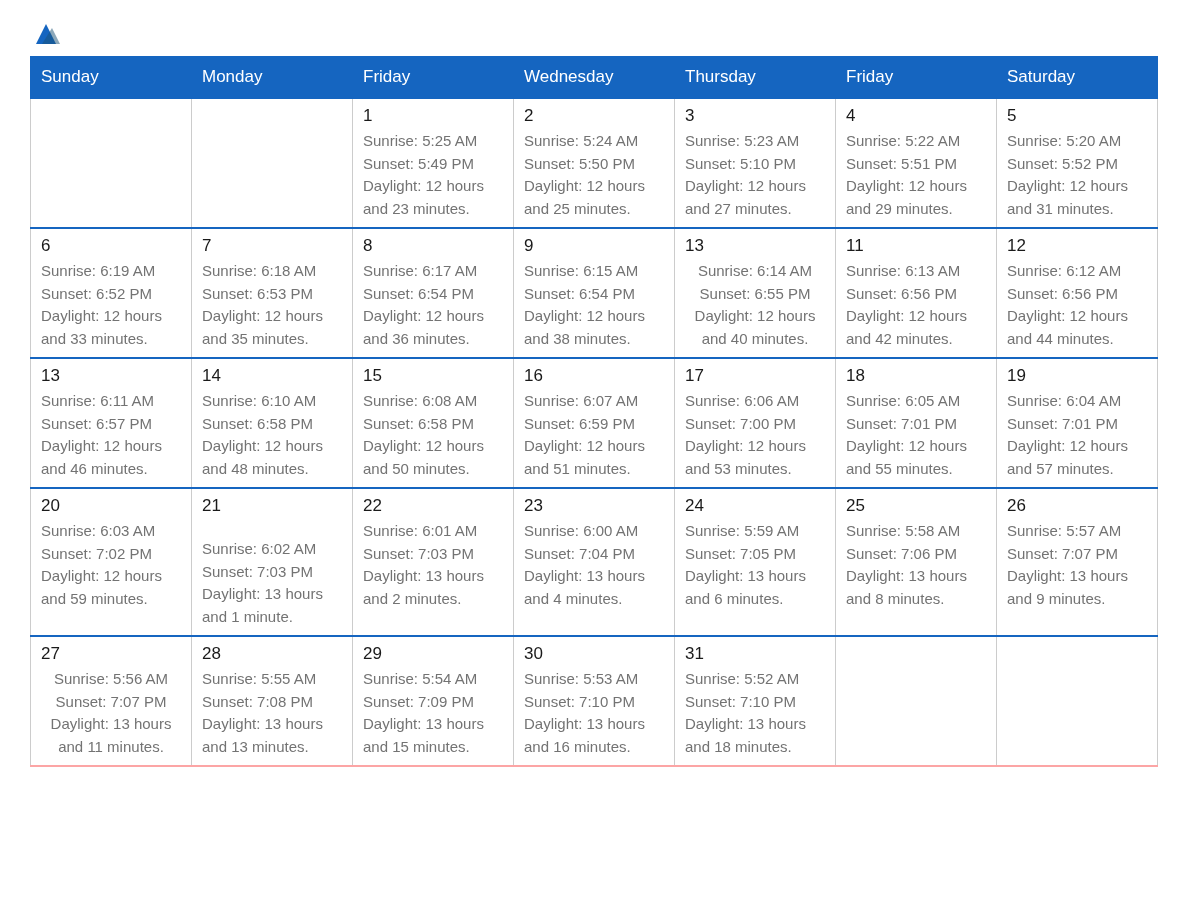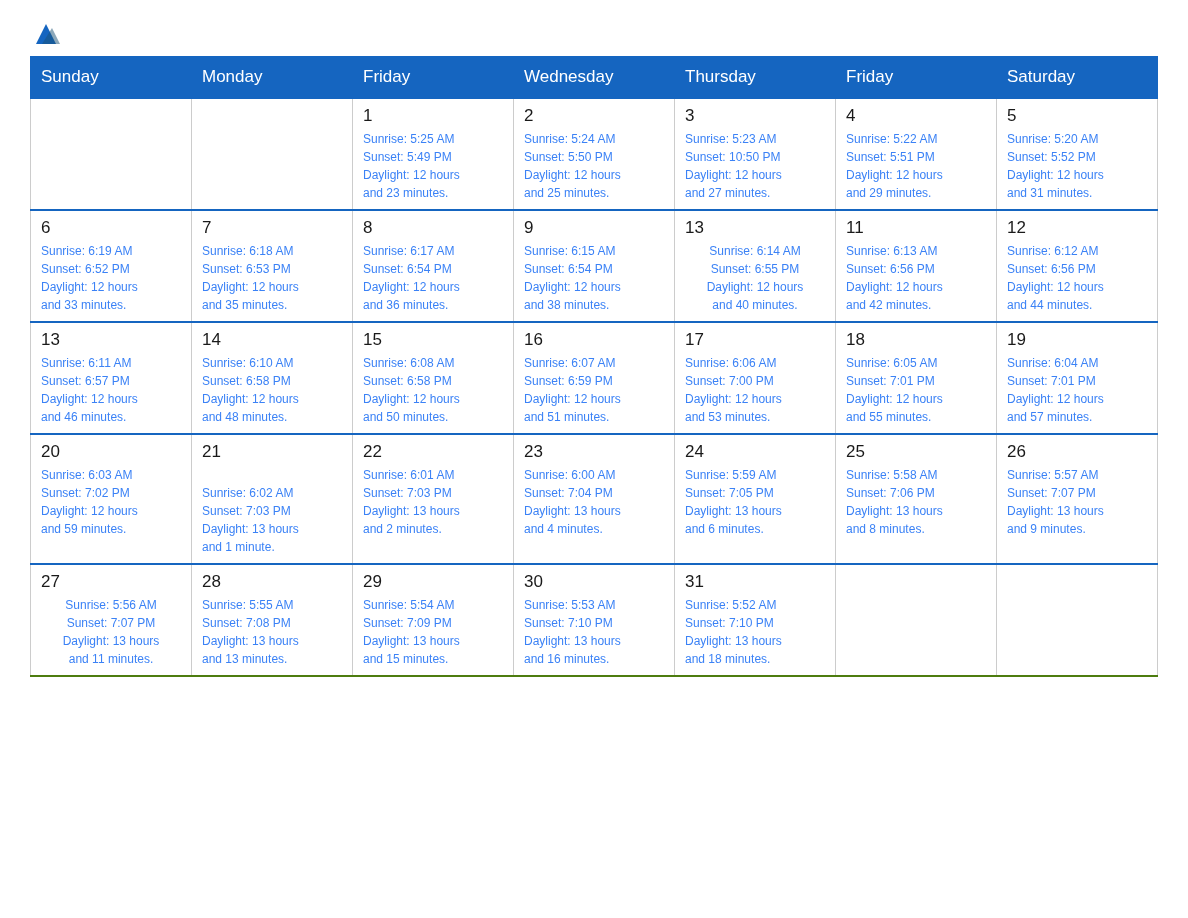--- a/index.html
+++ b/index.html
@@ -57,35 +57,35 @@
       border: 1px solid #cccccc;
       vertical-align: top;
       padding: 7px 10px;
       width: calc(100% / 7);
       min-height: 100px;
       font-size: 13.5px;
       color: #222;
       background: #fff;
     }
     .calendar tr:last-child td {
-      border-bottom: 2px solid #4d7c0f;
+      border-bottom: 2px solid #fca5a5;
     }
     .calendar tbody tr td {
       border-top: 2px solid #1565c0;
     }
     .day-number {
       font-size: 17px;
       color: #1a1a1a;
       font-weight: normal;
       display: block;
       margin-bottom: 4px;
     }
     .day-info {
-      font-size: 12px;
-      color: #3b82f6;
+      font-size: 15px;
+      color: #737373;
       line-height: 1.5;
     }
     .empty-cell {
       background: #ffffff;
     }
   </style>
 </head>
 <body>
 
 <div class="header-row">
@@ -133,21 +133,21 @@
         <td>
           <span class="day-number">2</span>
           <div class="day-info" style="white-space: pre-line;">Sunrise: 5:24 AM
 Sunset: 5:50 PM
 Daylight: 12 hours
 and 25 minutes.</div>
         </td>
         <td>
           <span class="day-number">3</span>
           <div class="day-info" style="white-space: pre-line;">Sunrise: 5:23 AM
-Sunset: 10:50 PM
+Sunset: 5:10 PM
 Daylight: 12 hours
 and 27 minutes.</div>
         </td>
         <td>
           <span class="day-number">4</span>
           <div class="day-info" style="white-space: pre-line;">Sunrise: 5:22 AM
 Sunset: 5:51 PM
 Daylight: 12 hours
 and 29 minutes.</div>
         </td>

